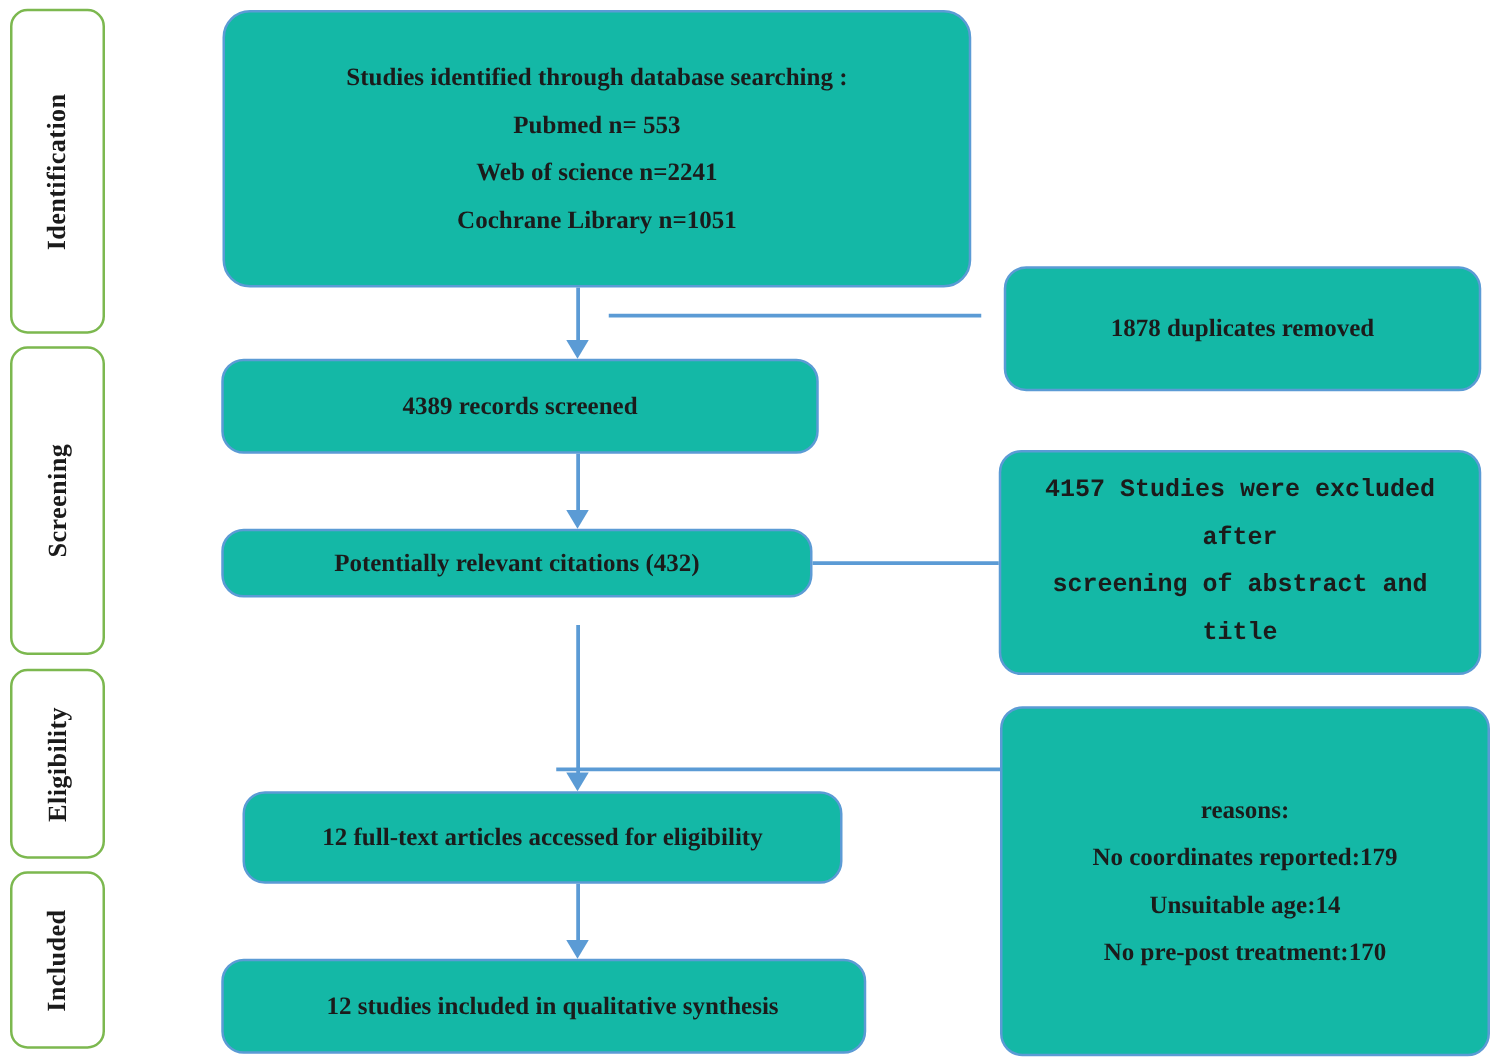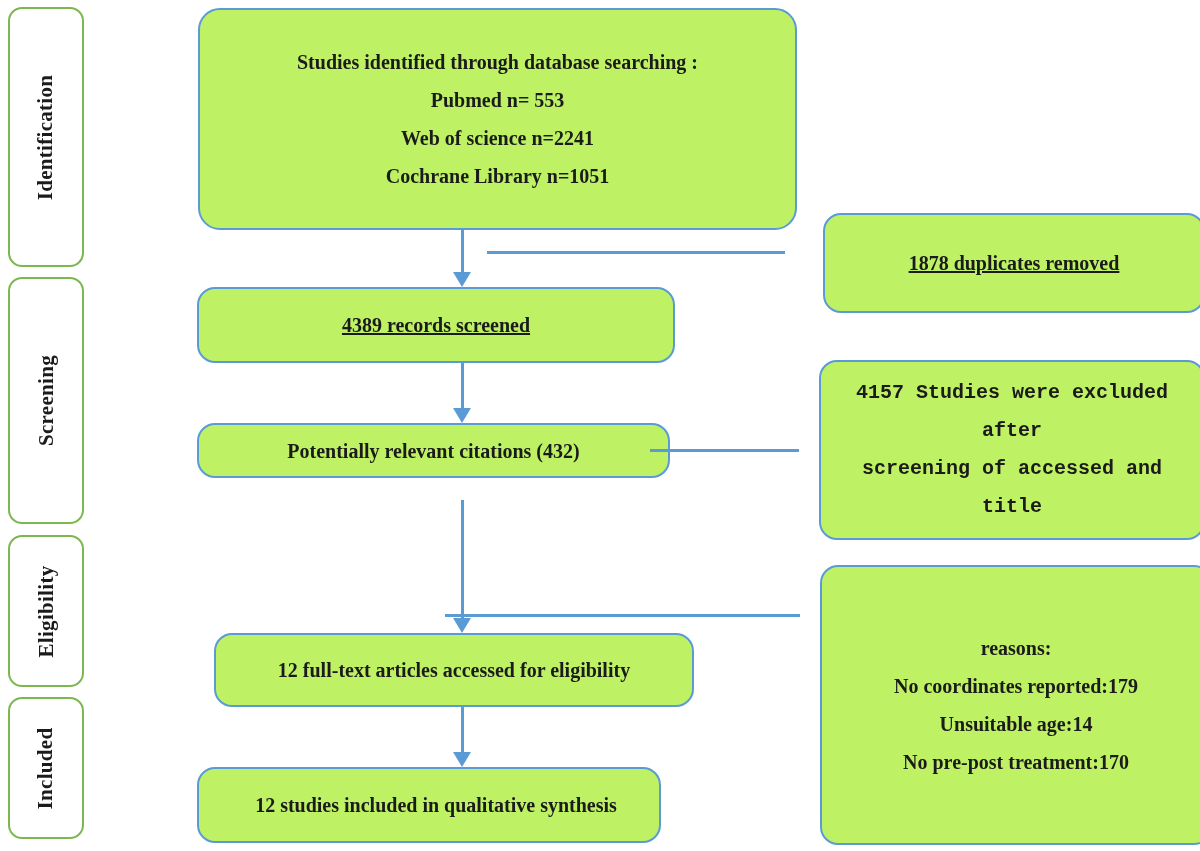--- a/index.html
+++ b/index.html
@@ -35,39 +35,38 @@
   .stage-identification { top: 7px;  height: 256px; }
   .stage-screening      { top: 277px; height: 243px; }
   .stage-eligibility    { top: 535px; height: 148px; }
   .stage-included       { top: 697px; height: 138px; }
 
   
   .bbox {
     position: absolute;
     border: 2.5px solid #5b9bd5;
     border-radius: 18px;
-    background: #bef264;
+    background: #14b8a6;
     display: flex;
     flex-direction: column;
     align-items: center;
     justify-content: center;
     text-align: center;
     font-size: 20px;
     line-height: 38px;
     box-sizing: border-box;
     padding: 0 10px;
-    margin-left: 20px;
   }
   .box-identified { left: 178px; top: 8px;   width: 599px; height: 222px; border-radius: 22px; }
-  .box-screened   { left: 177px; top: 287px; width: 478px; height: 76px; text-decoration: underline; }
+  .box-screened   { left: 177px; top: 287px; width: 478px; height: 76px; }
   .box-citations  { left: 177px; top: 423px; width: 473px; height: 55px; }
   .box-fulltext   { left: 194px; top: 633px; width: 480px; height: 74px; }
-  .box-included   { left: 177px; top: 767px; width: 464px; height: 76px; padding-left: 24px; }
+  .box-included   { left: 177px; top: 767px; width: 516px; height: 76px; padding-left: 24px; }
 
-  .box-duplicates        { left: 803px; top: 213px; width: 382px; height: 100px; text-decoration: underline; }
+  .box-duplicates        { left: 803px; top: 213px; width: 382px; height: 100px; }
   .box-excl-abstract     { left: 799px; top: 360px; width: 386px; height: 180px; font-family: Liberation Mono, monospace; }
   .box-excl-fulltext     { left: 800px; top: 565px; width: 392px; height: 280px; }
 
   
   .vline { position: absolute; width: 3px;  background: #5b9bd5; }
   .hline { position: absolute; height: 3px; background: #5b9bd5; }
   .arrowhead {
     position: absolute;
     width: 0; height: 0;
     border-left: 9px solid transparent;
@@ -131,21 +130,21 @@
   <div class="bbox box-included">
     <div>12 studies included in qualitative synthesis</div>
   </div>
 
   <div class="bbox box-duplicates">
     <div>1878 duplicates removed</div>
   </div>
 
   <div class="bbox box-excl-abstract">
     <div>4157 Studies were excluded after</div>
-    <div>screening of accessed and title</div>
+    <div>screening of abstract and title</div>
   </div>
 
   <div class="bbox box-excl-fulltext">
     <div>reasons:</div>
     <div>No coordinates reported:179</div>
     <div>Unsuitable age:14</div>
     <div>No pre-post treatment:170</div>
   </div>
 
   <div class="vline v1"></div>

